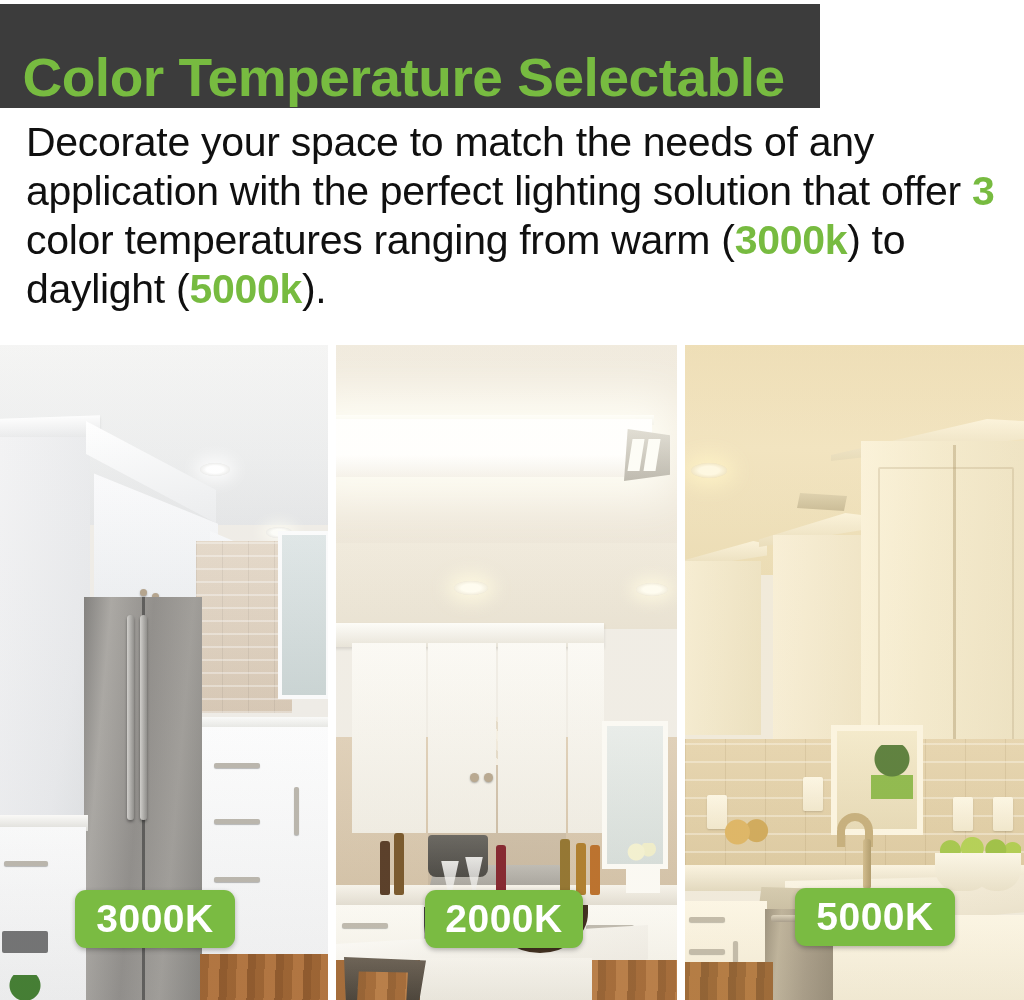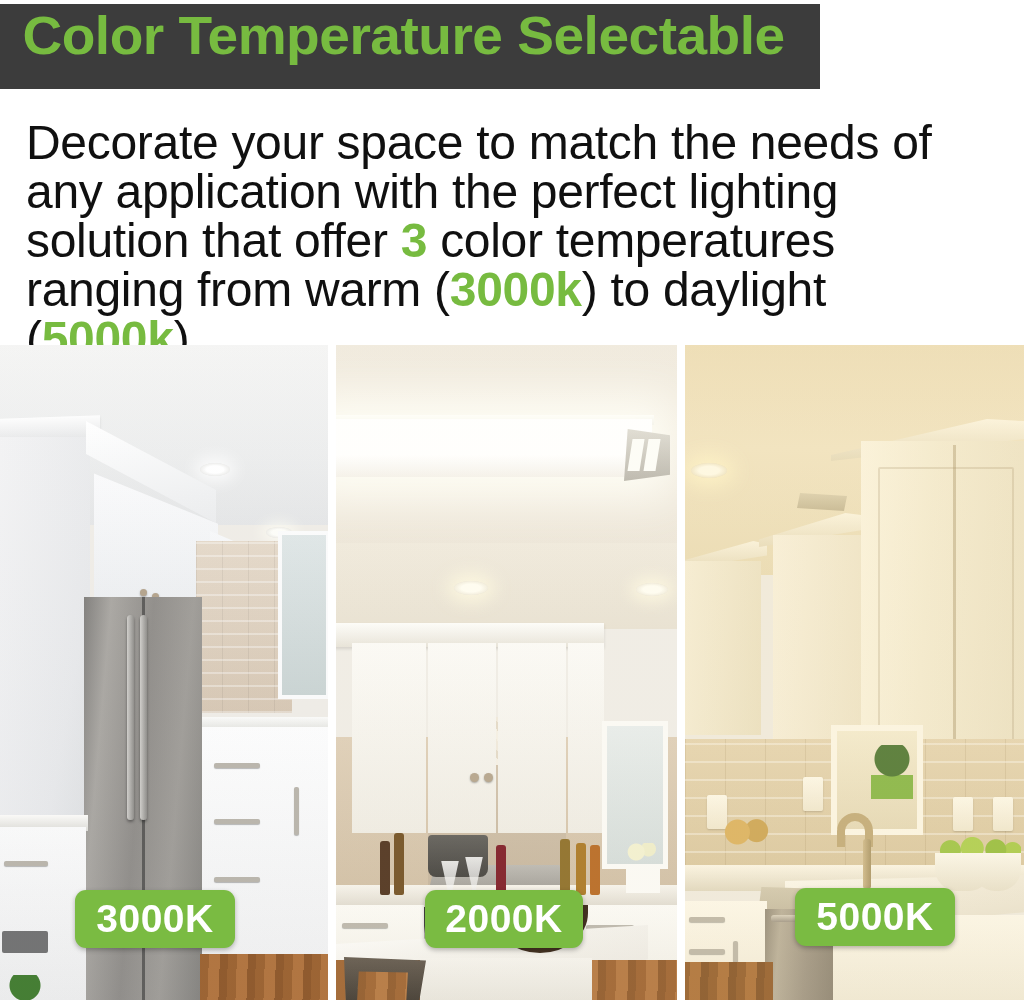--- a/index.html
+++ b/index.html
@@ -8,41 +8,41 @@
     background:#ffffff;
     font-family:"Liberation Sans", sans-serif;
     overflow:hidden;
   }
 
   .page { position:relative; width:1024px; height:1000px; background:#fff; }
 
   
   .header-bar{
     position:absolute; left:0; top:4px;
-    width:820px; height:85px;
+    width:820px; height:104px;
     background:#3c3c3c;
-    display:flex; align-items:flex-start;
+    display:flex; align-items:flex-end;
   }
   .header-title{
     color:#77bb40;
     font-size:54px;
     font-weight:bold;
     letter-spacing:-0.5px;
     padding-left:22px;
     white-space:nowrap;
     font-family:"Liberation Sans", sans-serif;
     transform:scaleX(1.02);
     transform-origin:left center;
   }
 
   
   .intro{
     position:absolute; left:26px; top:118px;
     width:975px;
-    font-size:48px;
+    font-size:41px;
     line-height:49px;
     color:#101010;
     font-family:"Liberation Sans", sans-serif;
     letter-spacing:-0.3px;
   }
   .intro .hl{ color:#77bb40; font-weight:bold; }
 
   
   .panels{
     position:absolute; left:0; top:345px;

